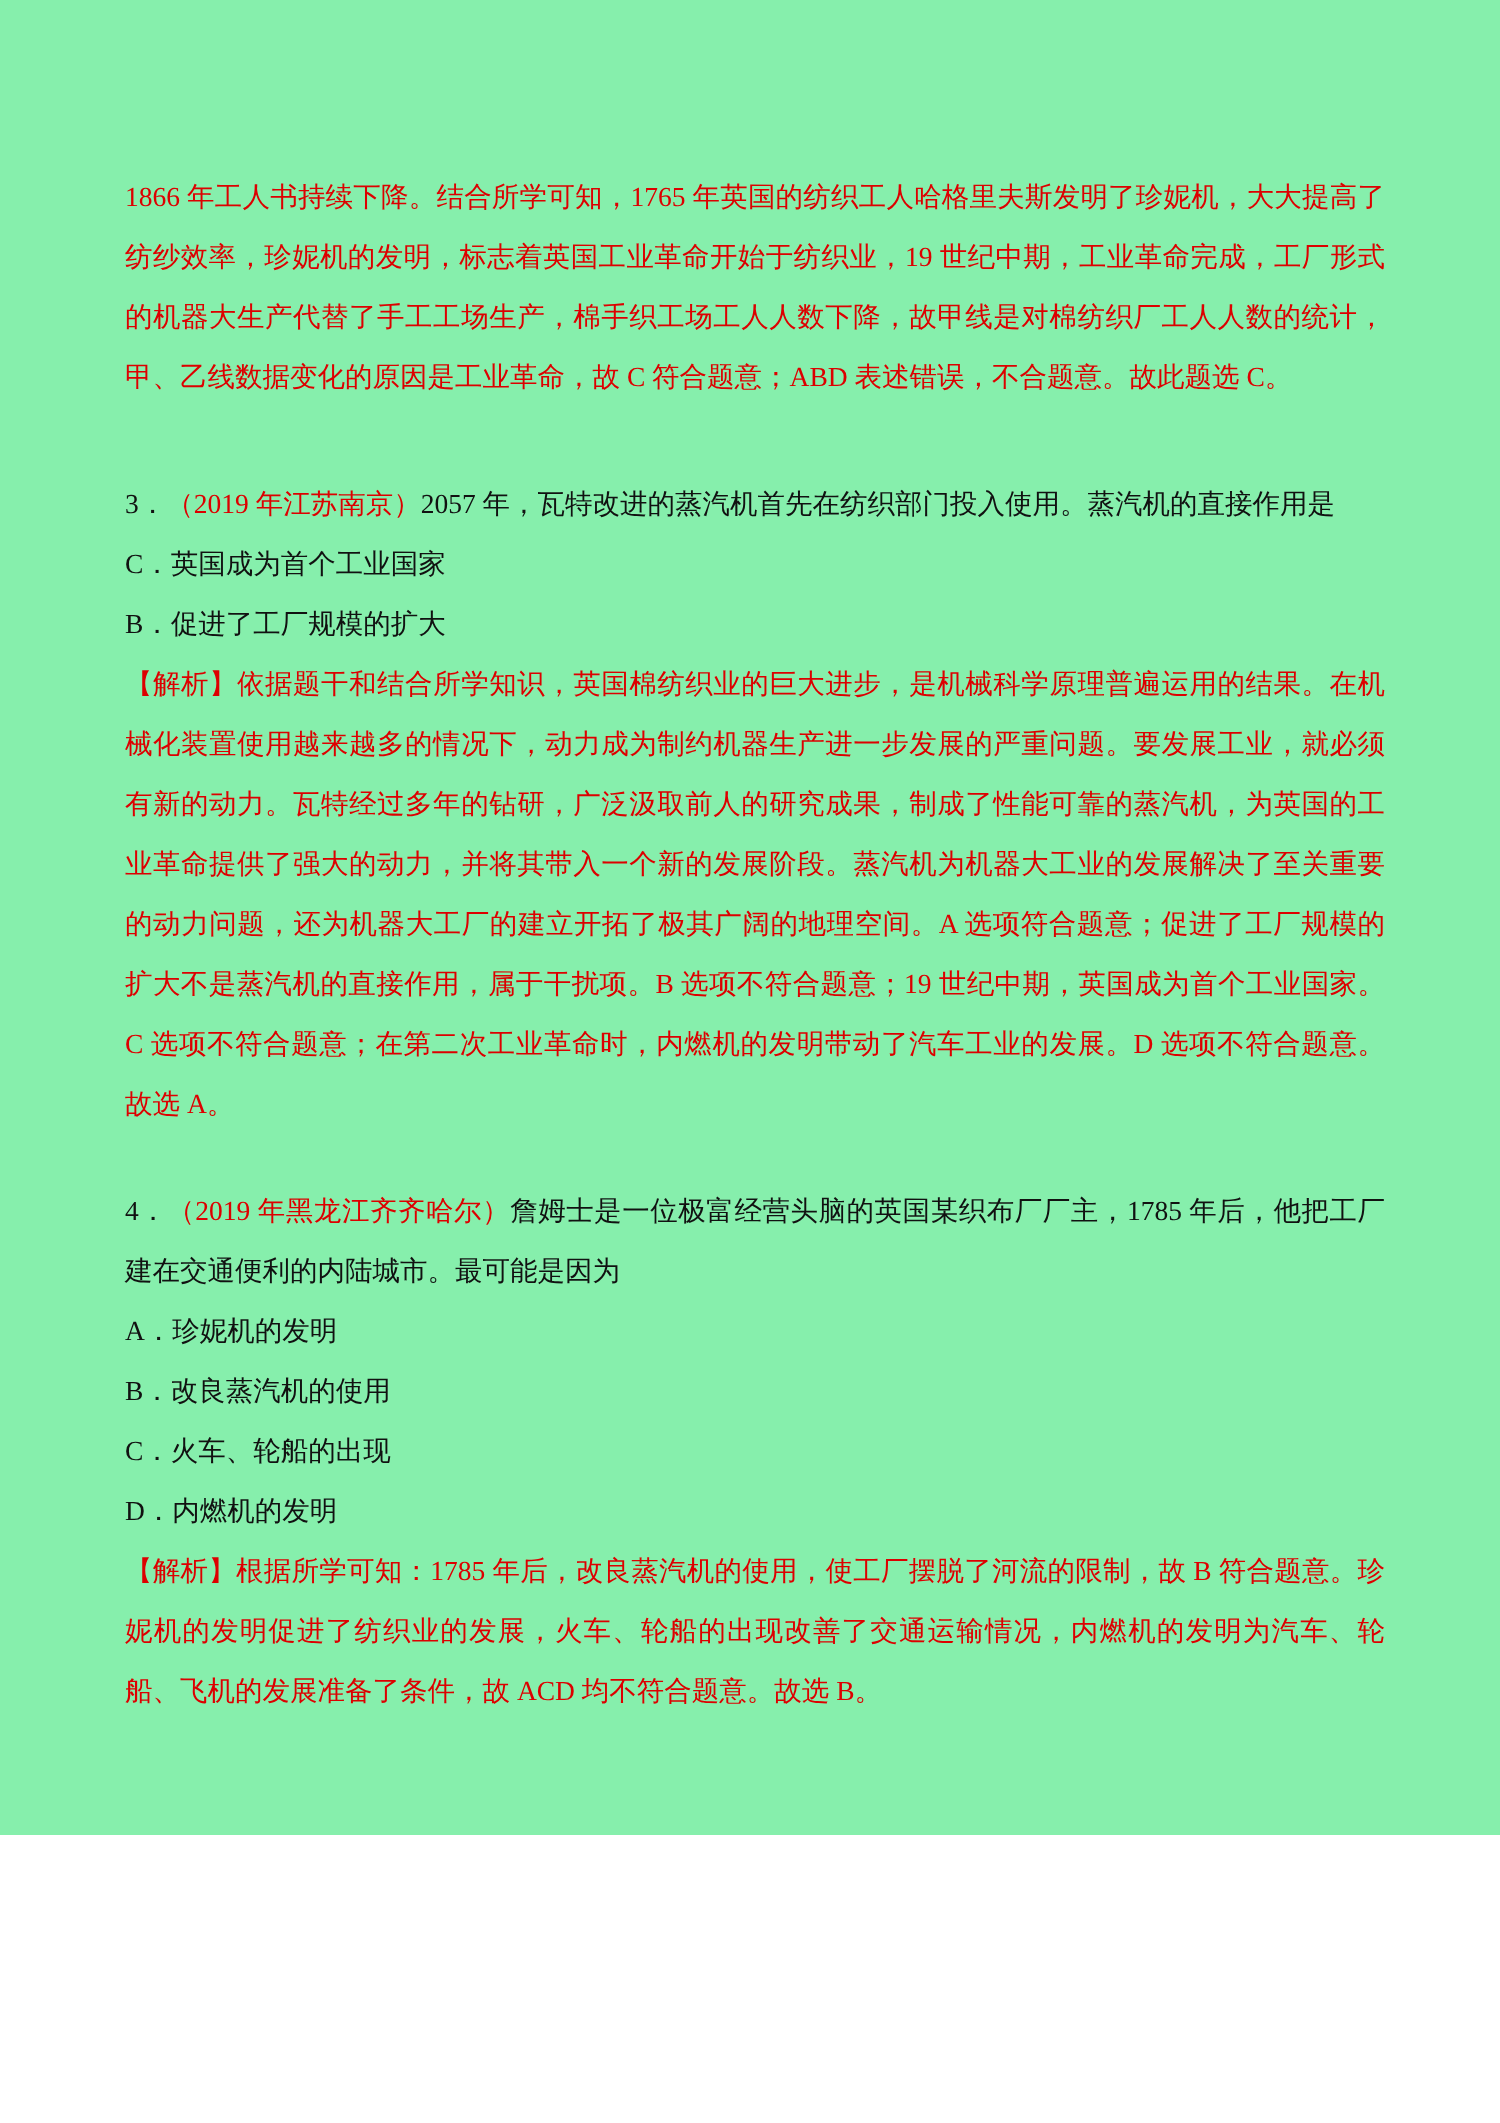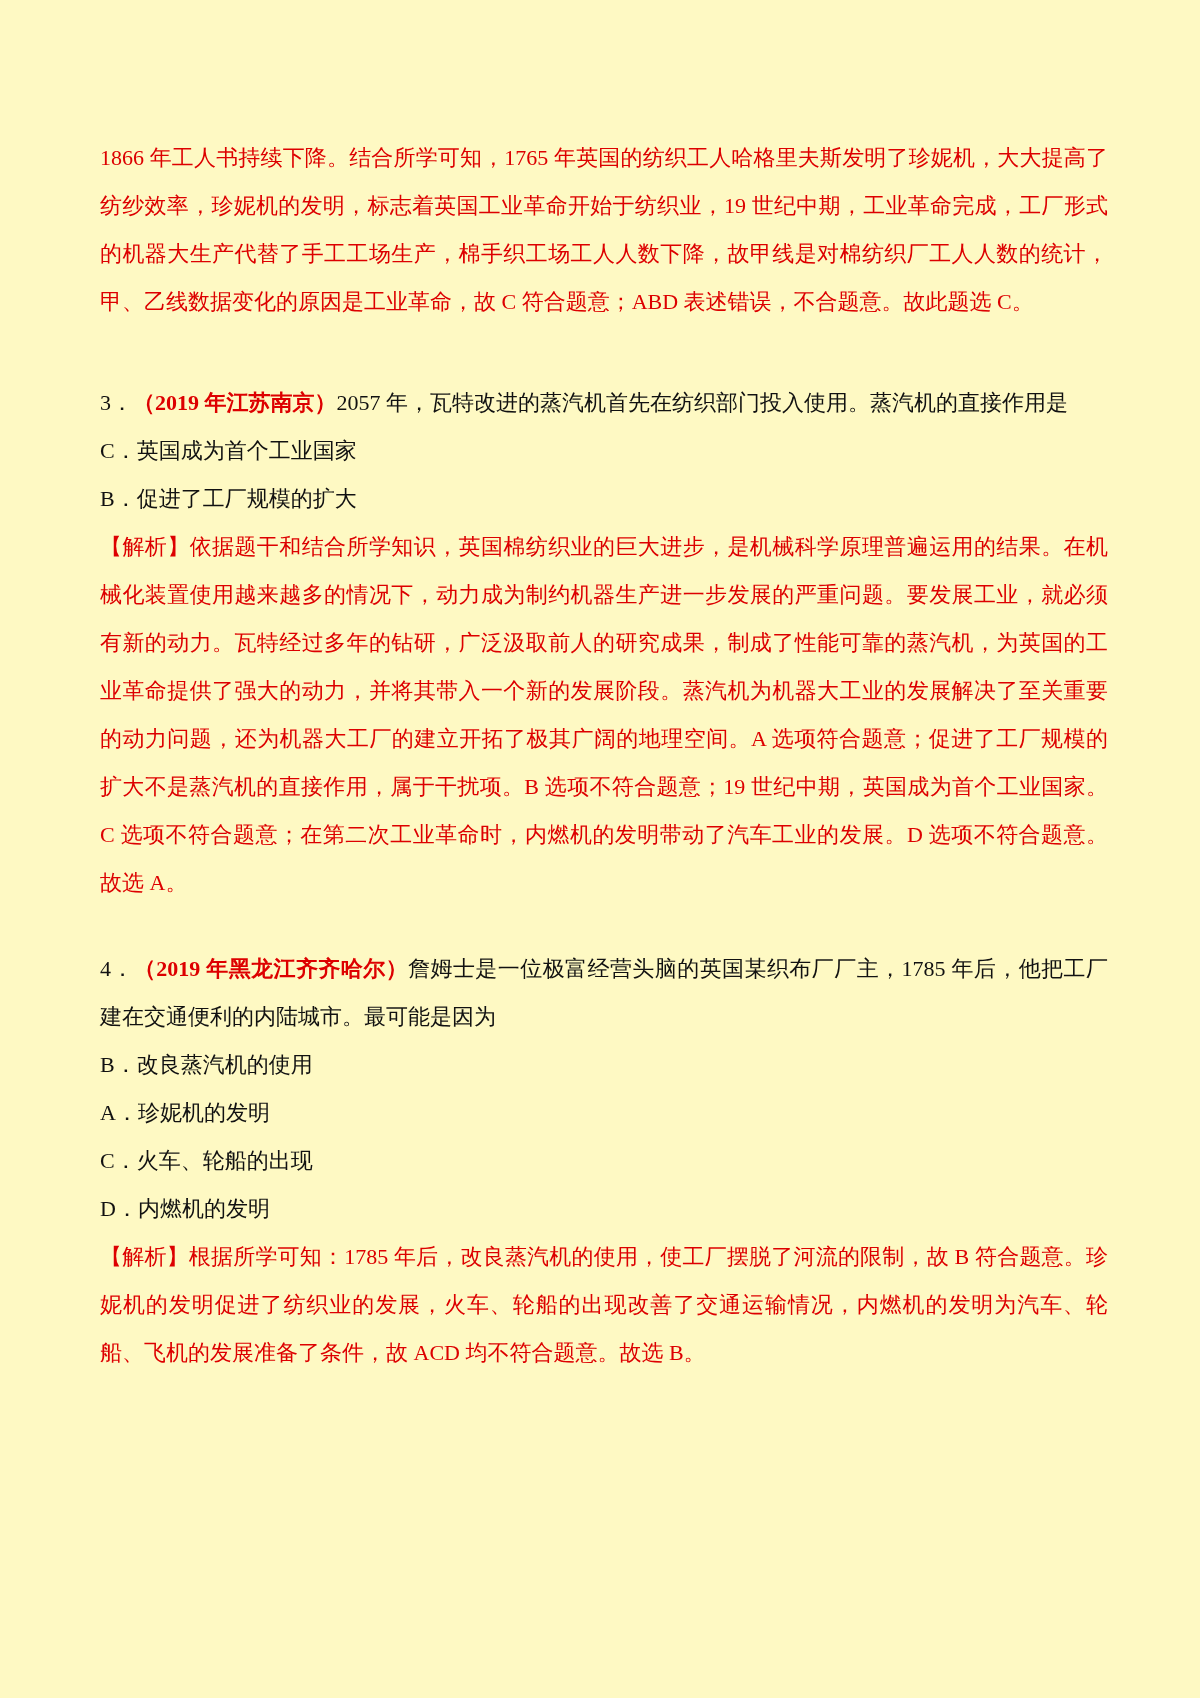--- a/index.html
+++ b/index.html
@@ -9,36 +9,36 @@
   }
   body {
     width: 1200px;
     height: 1698px;
     overflow: hidden;
     font-family: "Liberation Serif", "DejaVu Serif", serif;
   }
   .page {
     box-sizing: border-box;
     width: 1200px;
-    height: 1698px;
+    height: 1468px;
     padding: 134px 92px 0 100px;
-    background: #fef9c3;
+    background: #86efac;
   }
   p {
     margin: 0;
     font-size: 22px;
     line-height: 48px;
     color: #111111;
   }
   .justify {
     text-align: justify;
     text-justify: inter-ideograph;
   }
   .red { color: #dd0000; }
-  .bold { font-weight: bold; }
+  .bold { font-weight: normal; }
   .continuation { margin-bottom: 53px; }
   .question + .question { margin-top: 38px; }
 </style>
 </head>
 <body>
 
 <div class="page">
 
   <p class="continuation red justify">1866 年工人书持续下降。结合所学可知，1765 年英国的纺织工人哈格里夫斯发明了珍妮机，大大提高了纺纱效率，珍妮机的发明，标志着英国工业革命开始于纺织业，19 世纪中期，工业革命完成，工厂形式的机器大生产代替了手工工场生产，棉手织工场工人人数下降，故甲线是对棉纺织厂工人人数的统计，甲、乙线数据变化的原因是工业革命，故 C 符合题意；ABD 表述错误，不合题意。故此题选 C。</p>
 
@@ -48,22 +48,22 @@
     <p class="option"><span>C．</span><span>英国成为首个工业国家</span></p>
     <p class="option"><span>B．</span><span>促进了工厂规模的扩大</span></p>
 
 
     <p class="analysis red justify"><span>【解析】</span><span>依据题干和结合所学知识，英国棉纺织业的巨大进步，是机械科学原理普遍运用的结果。在机械化装置使用越来越多的情况下，动力成为制约机器生产进一步发展的严重问题。要发展工业，就必须有新的动力。瓦特经过多年的钻研，广泛汲取前人的研究成果，制成了性能可靠的蒸汽机，为英国的工业革命提供了强大的动力，并将其带入一个新的发展阶段。蒸汽机为机器大工业的发展解决了至关重要的动力问题，还为机器大工厂的建立开拓了极其广阔的地理空间。A 选项符合题意；促进了工厂规模的扩大不是蒸汽机的直接作用，属于干扰项。B 选项不符合题意；19 世纪中期，英国成为首个工业国家。C 选项不符合题意；在第二次工业革命时，内燃机的发明带动了汽车工业的发展。D 选项不符合题意。故选 A。</span></p>
   </section>
 
   <section class="question">
     <p class="stem justify"><span>4．</span><span class="red bold">（2019 年黑龙江齐齐哈尔）</span><span>詹姆士是一位极富经营头脑的英国某织布厂厂主，1785 年后，他把工厂建在交通便利的内陆城市。最可能是因为</span></p>
 
+    <p class="option"><span>A．</span><span>珍妮机的发明</span></p>
     <p class="option"><span>B．</span><span>改良蒸汽机的使用</span></p>
-    <p class="option"><span>A．</span><span>珍妮机的发明</span></p>
     <p class="option"><span>C．</span><span>火车、轮船的出现</span></p>
     <p class="option"><span>D．</span><span>内燃机的发明</span></p>
 
 
     <p class="analysis red justify"><span>【解析】</span><span>根据所学可知：1785 年后，改良蒸汽机的使用，使工厂摆脱了河流的限制，故 B 符合题意。珍妮机的发明促进了纺织业的发展，火车、轮船的出现改善了交通运输情况，内燃机的发明为汽车、轮船、飞机的发展准备了条件，故 ACD 均不符合题意。故选 B。</span></p>
   </section>
 
 </div>
 
 </body></html>

